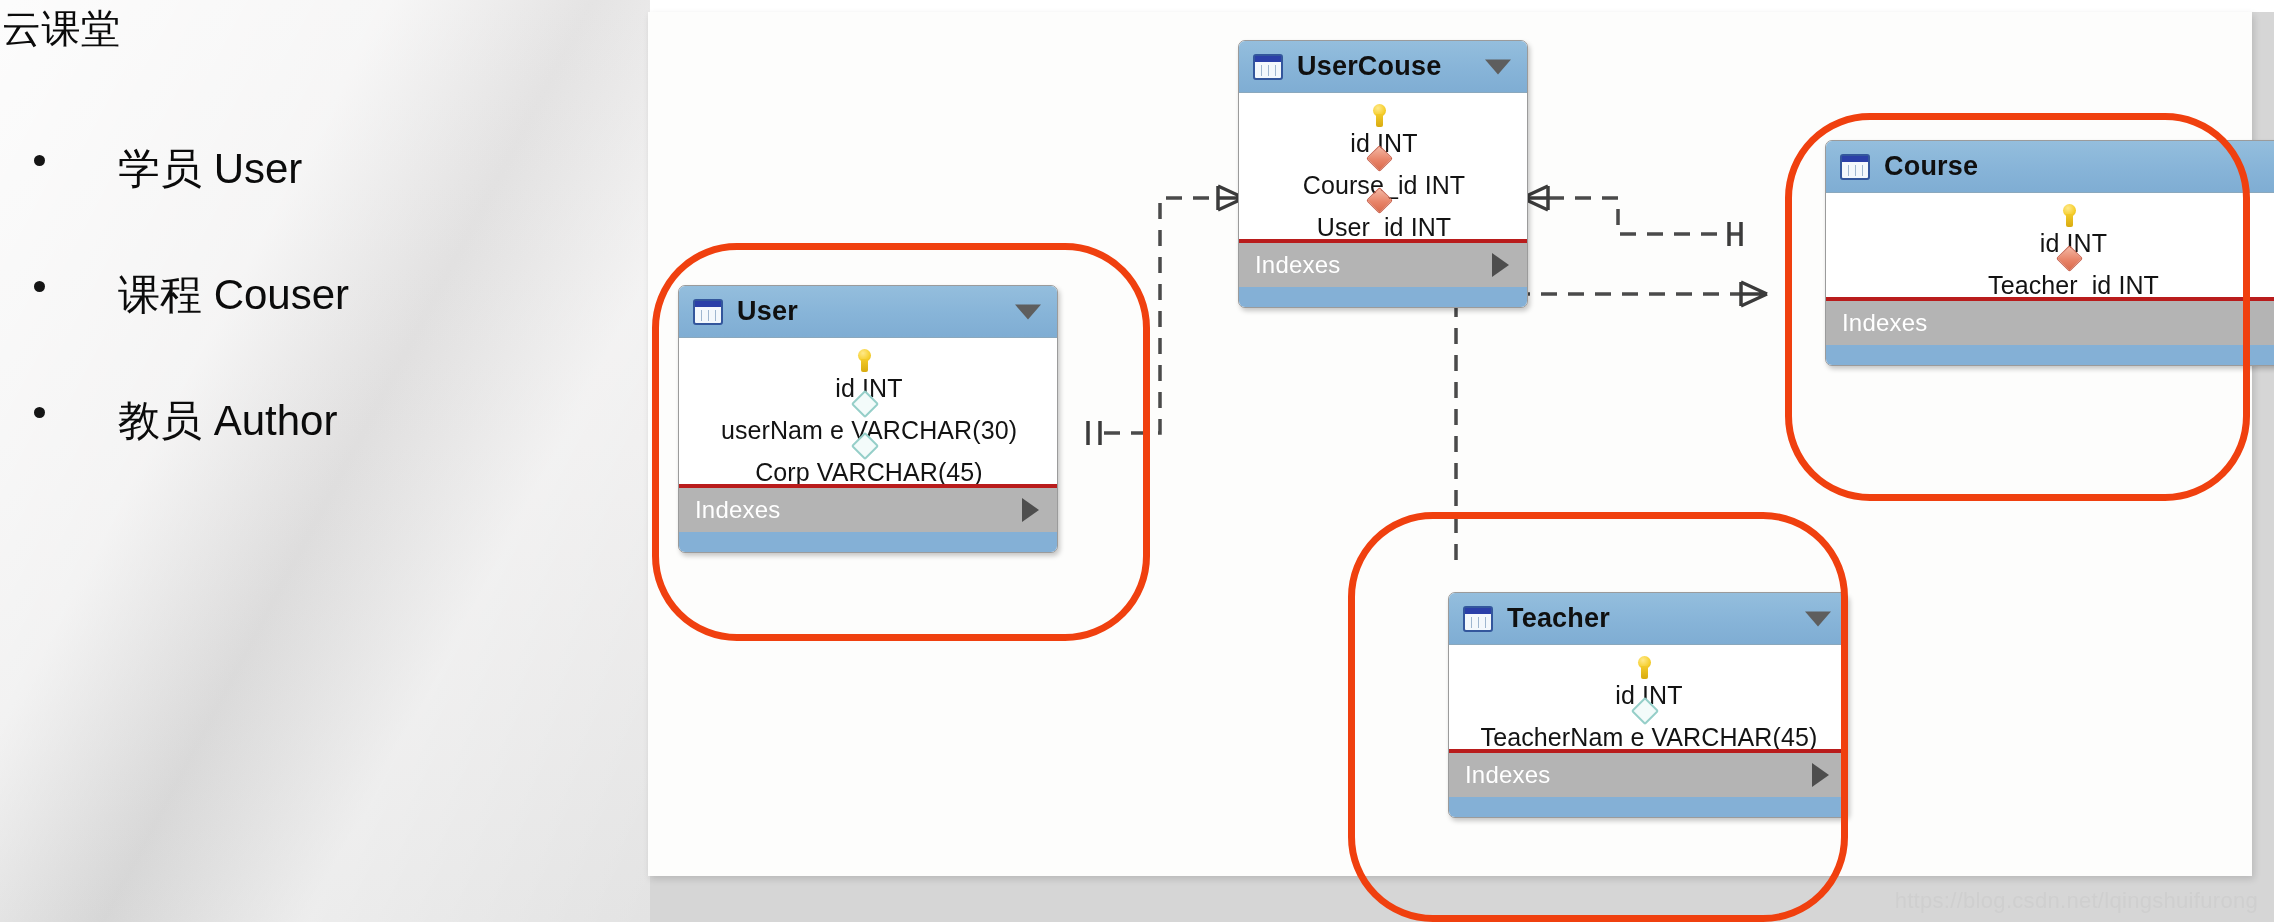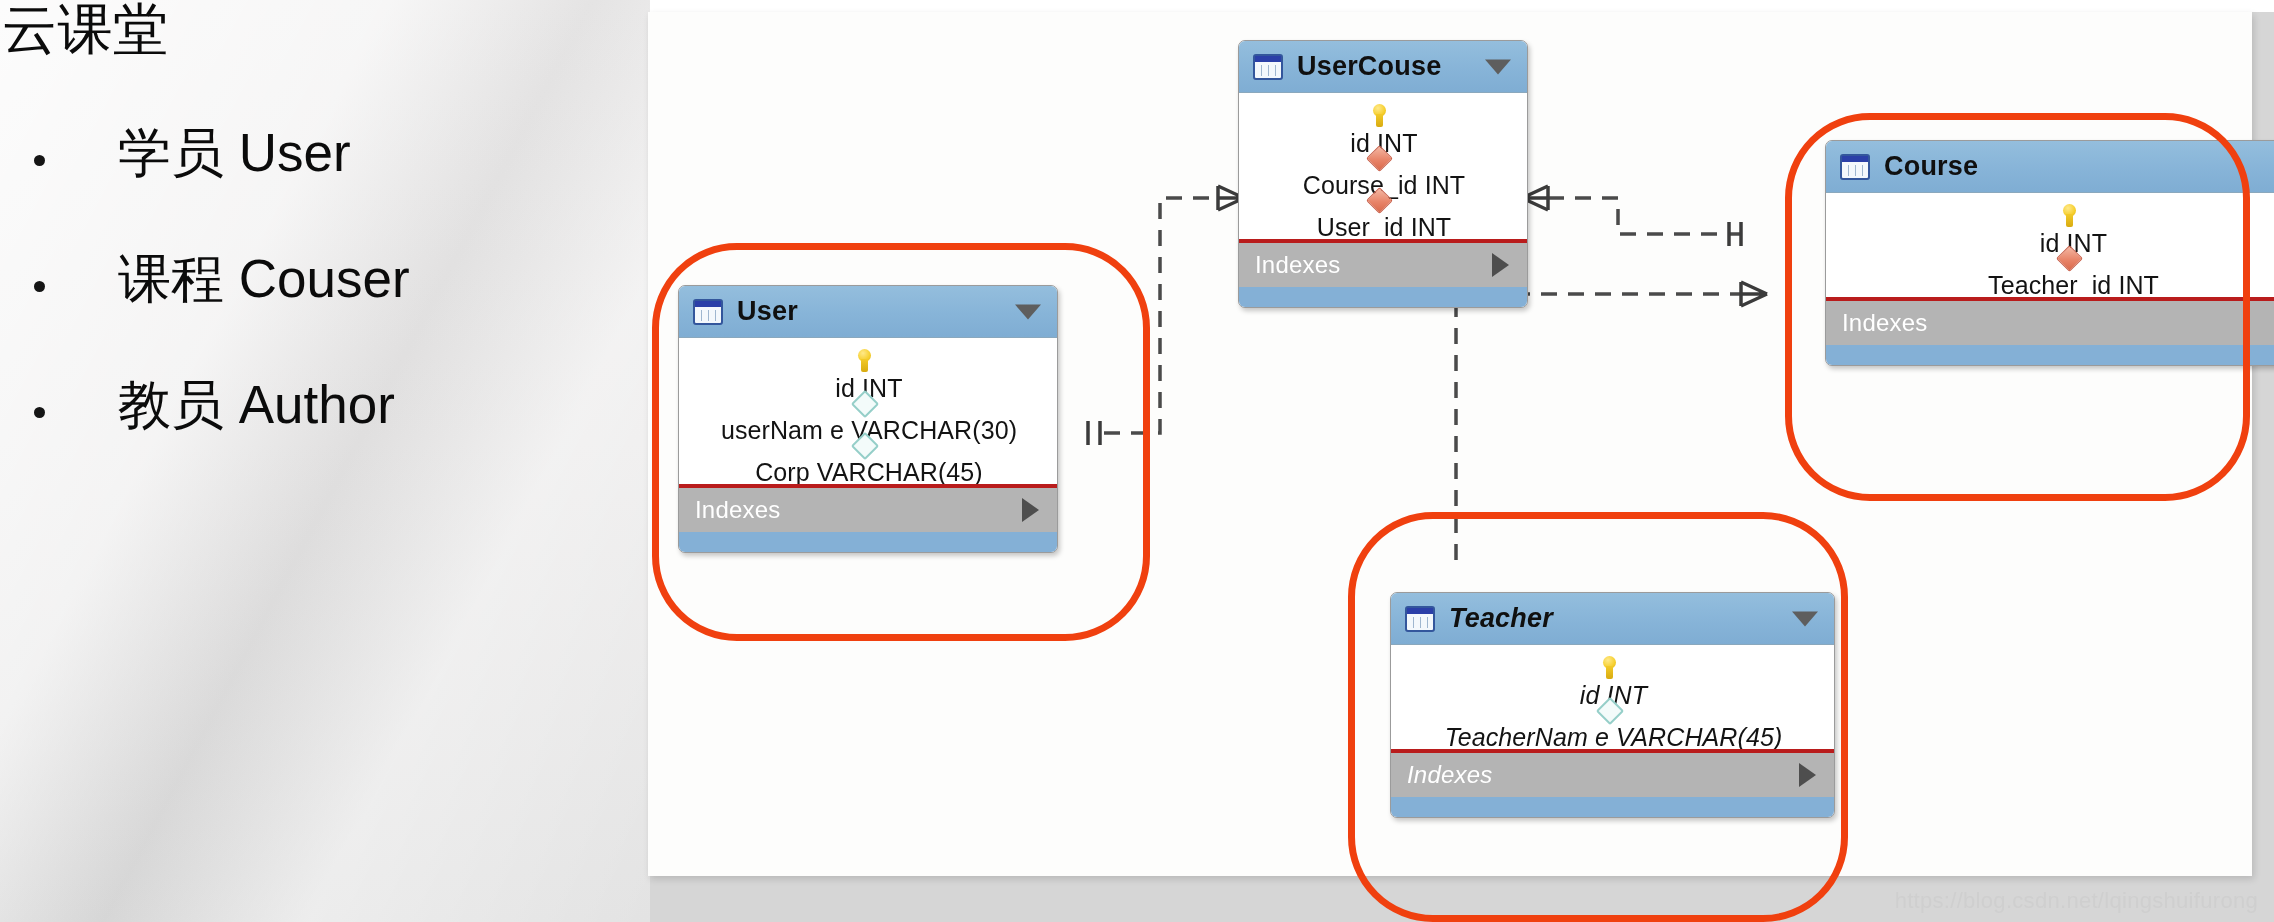--- a/index.html
+++ b/index.html
@@ -27,21 +27,21 @@
         rgba(255,255,255,0.55) 34%,
         rgba(0,0,0,0.035) 52%,
         rgba(255,255,255,0.45) 70%,
         rgba(255,255,255,0.15) 100%),
       linear-gradient(180deg, #edecec 0%, #e8e7e7 48%, #dedede 100%);
   }
 
   #slide-title {
     position: absolute;
     left: 2px; top: 2px;
-    font-size: 55px;
+    font-size: 39px;
     line-height: 54px;
     color: #0b0b0b;
     letter-spacing: 0.5px;
     white-space: nowrap;
   }
 
   #slide-bullets {
     position: absolute;
     left: 0; top: 120px;
     width: 650px;
@@ -56,22 +56,22 @@
   .bullet-dot {
     position: absolute;
     left: 34px; top: 35px;
     width: 11px; height: 11px;
     border-radius: 50%;
     background: #151515;
   }
 
   .bullet-text {
     position: absolute;
-    left: 118px; top: 2px;
-    font-size: 53px;
+    left: 118px; top: 18px;
+    font-size: 42px;
     line-height: 62px;
     color: #0b0b0b;
     white-space: nowrap;
   }
 
   
   #canvas {
     position: absolute;
     left: 648px; top: 12px;
     width: 1604px; height: 864px;
@@ -400,21 +400,21 @@
       <span class="col-label">Corp VARCHAR(45)</span>
     </div>
   </div>
   <div class="er-indexes">
     <span class="idx-label">Indexes</span>
     <span class="caret-right"></span>
   </div>
   <div class="er-foot"></div>
 </div>
 
-<div class="er-table" style="left:1390px; top:592px; width:445px;font-style:italic;">
+<div class="er-table" style="left:1448px; top:592px; width:400px;">
   <div class="er-header">
     <span class="tbl-icon"></span>
     <span class="er-title">Teacher</span>
     <span class="caret-down"></span>
   </div>
   <div class="er-body">
     <div class="er-col">
       <span class="glyph glyph-key"></span>
       <span class="col-label">id INT</span>
     </div>

